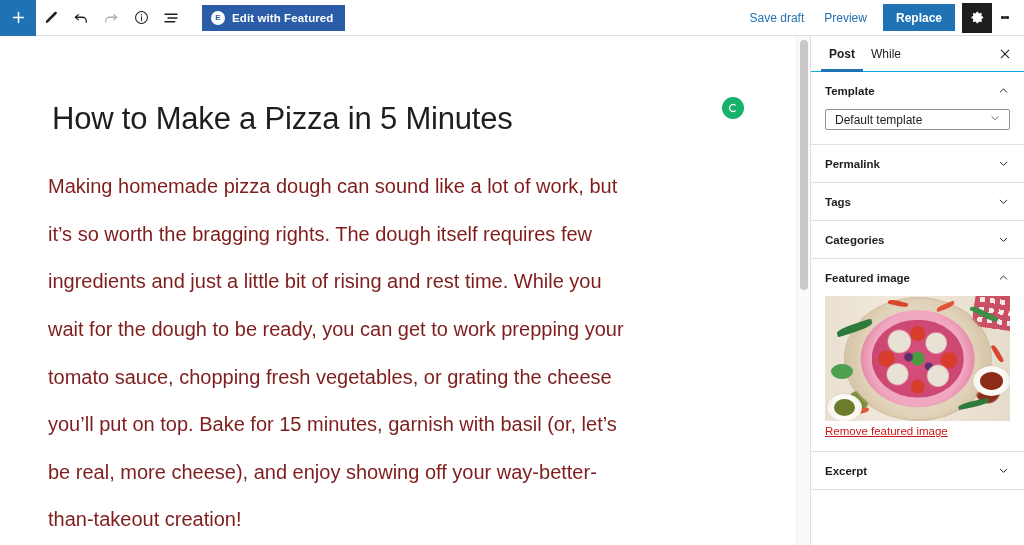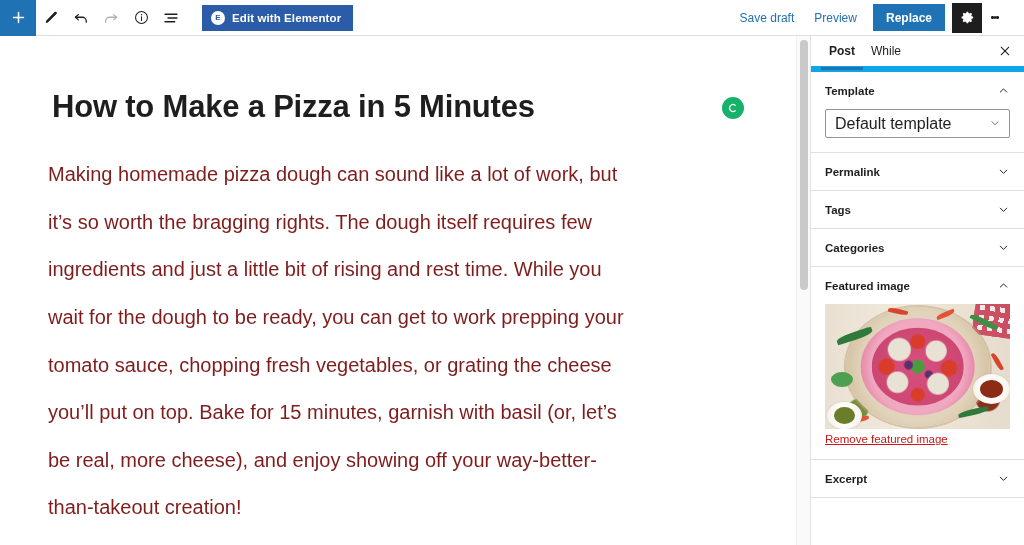--- a/index.html
+++ b/index.html
@@ -15,21 +15,21 @@
 
   
   .toolbar {
     height: 36px; min-height: 36px;
     display: flex; align-items: center;
     background: #fff;
     border-bottom: 1px solid #e0e0e0;
     position: relative; z-index: 20;
   }
   .tb-left { display: flex; align-items: center; height: 36px; }
-  .tb-right { display: flex; align-items: center; height: 20px; margin-left: auto; padding-right: 16px; }
+  .tb-right { display: flex; align-items: center; height: 20px; margin-left: auto; padding-right: 6px; }
 
   .inserter {
     width: 36px; height: 36px;
     background: #1f72b4;
     display: flex; align-items: center; justify-content: center;
     cursor: pointer;
   }
   .inserter svg { display: block; }
 
   .tb-icon {
@@ -100,23 +100,24 @@
     overflow: hidden;
     padding-right: 14px;
   }
   .post-area { width: 100%; padding: 0; }
 
   .title-row {
     display: flex; align-items: flex-start;
     padding: 52px 52px 0 52px;
   }
   .post-title {
-    font-size: 31px; font-weight: bold; line-height: 1.2;
+    font-size: 31px; font-weight: normal; line-height: 1.2;
     color: #1e1e1e; letter-spacing: -.2px;
     flex: 1;
+    margin-top: 12px;
   }
   .seo-dot {
     width: 22px; height: 22px; border-radius: 50%;
     background: #17b26a;
     margin: 9px 0 0 12px;
     display: flex; align-items: center; justify-content: center;
     flex: none;
     cursor: pointer;
   }
   .seo-dot svg { display: block; }
@@ -216,21 +217,21 @@
     width: 214px; min-width: 214px;
     background: #fff;
     border-left: 1px solid #e0e0e0;
     display: flex; flex-direction: column;
     position: relative;
     overflow: hidden;
   }
   .sb-tabs {
     display: flex; align-items: center;
     height: 36px; min-height: 36px;
-    border-bottom: 6px solid #0ea5e9;
+    border-bottom: 1px solid #0ea5e9;
     padding: 0 4px 0 10px;
     position: relative;
   }
   .sb-tab {
     font-size: 12px; color: #1e1e1e;
     padding: 0 8px; height: 35px;
     display: flex; align-items: center;
     cursor: pointer; position: relative;
   }
   .sb-tab.active { font-weight: bold; }
@@ -251,26 +252,26 @@
     display: flex; align-items: center;
     height: 37px;
     padding: 0 14px 0 14px;
     cursor: pointer;
   }
   .panel-title { font-size: 11.5px; font-weight: bold; color: #1e1e1e; }
   .panel-chev { margin-left: auto; display: flex; align-items: center; }
   .panel-body { padding: 0 14px 14px 14px; }
 
   .select-box {
-    width: 100%; height: 29px;
+    width: 100%; height: 21px;
     border: 1px solid #949494;
     border-radius: 2px;
     display: flex; align-items: center;
     padding: 0 8px 0 9px;
-    font-size: 16px; color: #1e1e1e;
+    font-size: 12px; color: #1e1e1e;
     background: #fff;
     cursor: pointer;
   }
   .select-box .sv { flex: 1; }
 
   .feat-thumb {
     width: 100%; height: 125px;
     overflow: hidden; position: relative;
     cursor: pointer;
     background: #ddd6cb;
@@ -398,21 +399,21 @@
       </div>
 
       <div class="tb-icon">
         <svg width="18" height="18" viewBox="0 0 24 24" aria-hidden="true">
           <path d="M4 7h16M8 12h12M4 17h13" stroke="#1e1e1e" stroke-width="1.7" stroke-linecap="round"></path>
         </svg>
       </div>
 
       <div class="elementor-btn">
         <span class="el-logo">E</span>
-        <span>Edit with Elementor</span>
+        <span>Edit with Featured</span>
       </div>
     </div>
 
     <div class="tb-right">
       <div class="link-btn">Save draft</div>
       <div class="link-btn">Preview</div>
       <div class="publish-btn">Replace</div>
       <div class="gear-btn">
         <svg width="17" height="17" viewBox="0 0 24 24" aria-hidden="true">
           <path fill="#fff" d="M12 8.6A3.4 3.4 0 1 0 12 15.4 3.4 3.4 0 0 0 12 8.6zm0 5.2a1.8 1.8 0 1 1 0-3.6 1.8 1.8 0 0 1 0 3.6z"></path>

